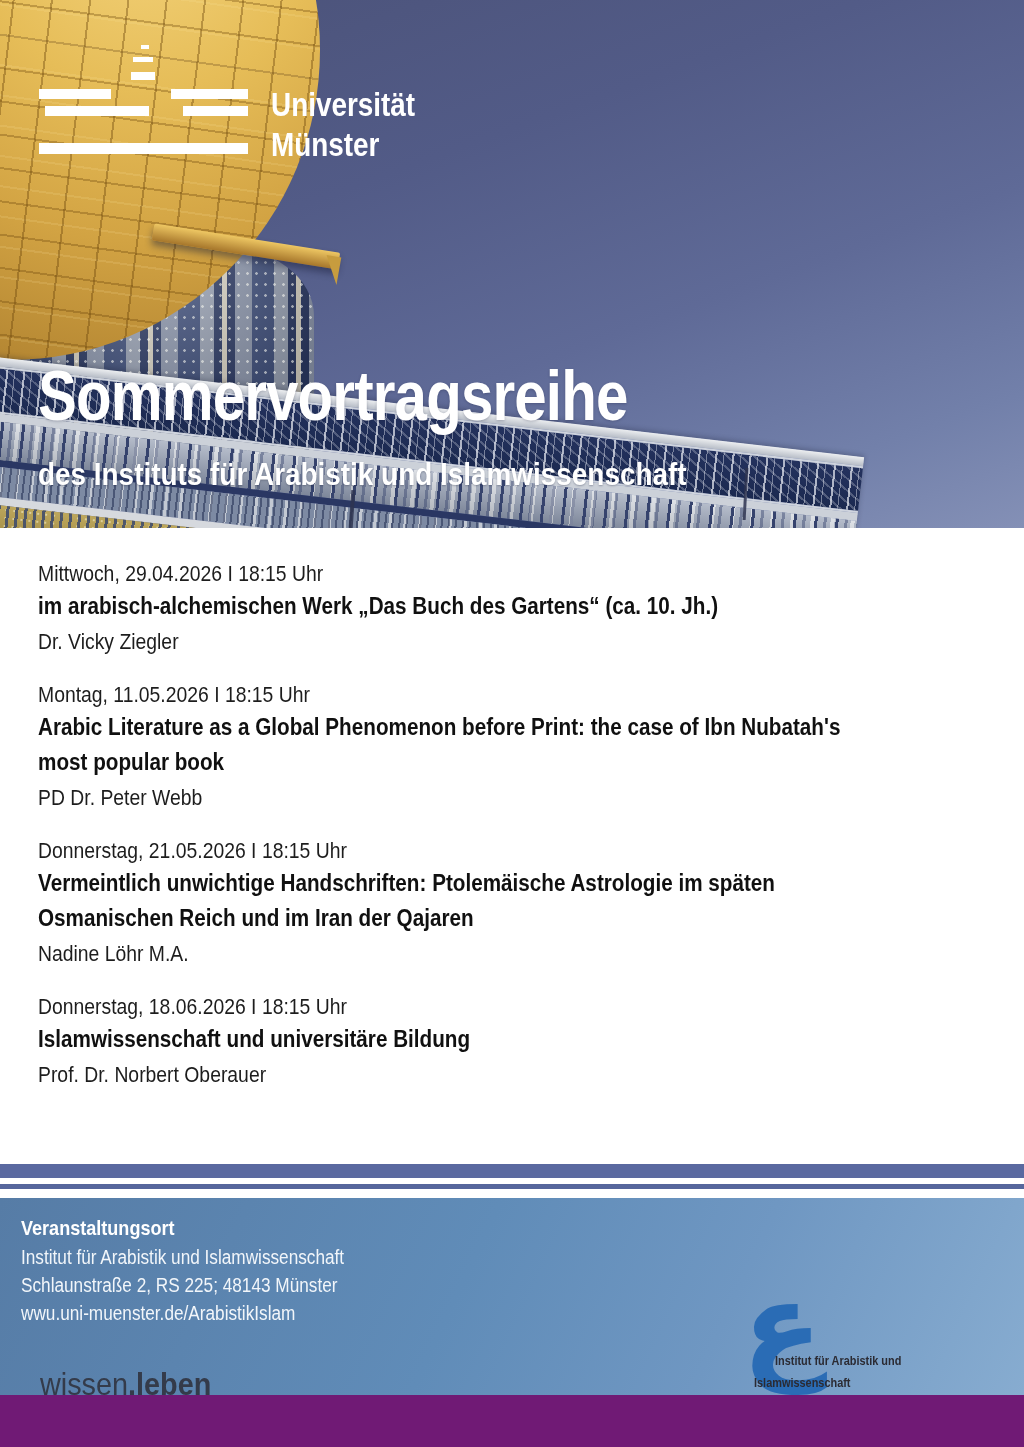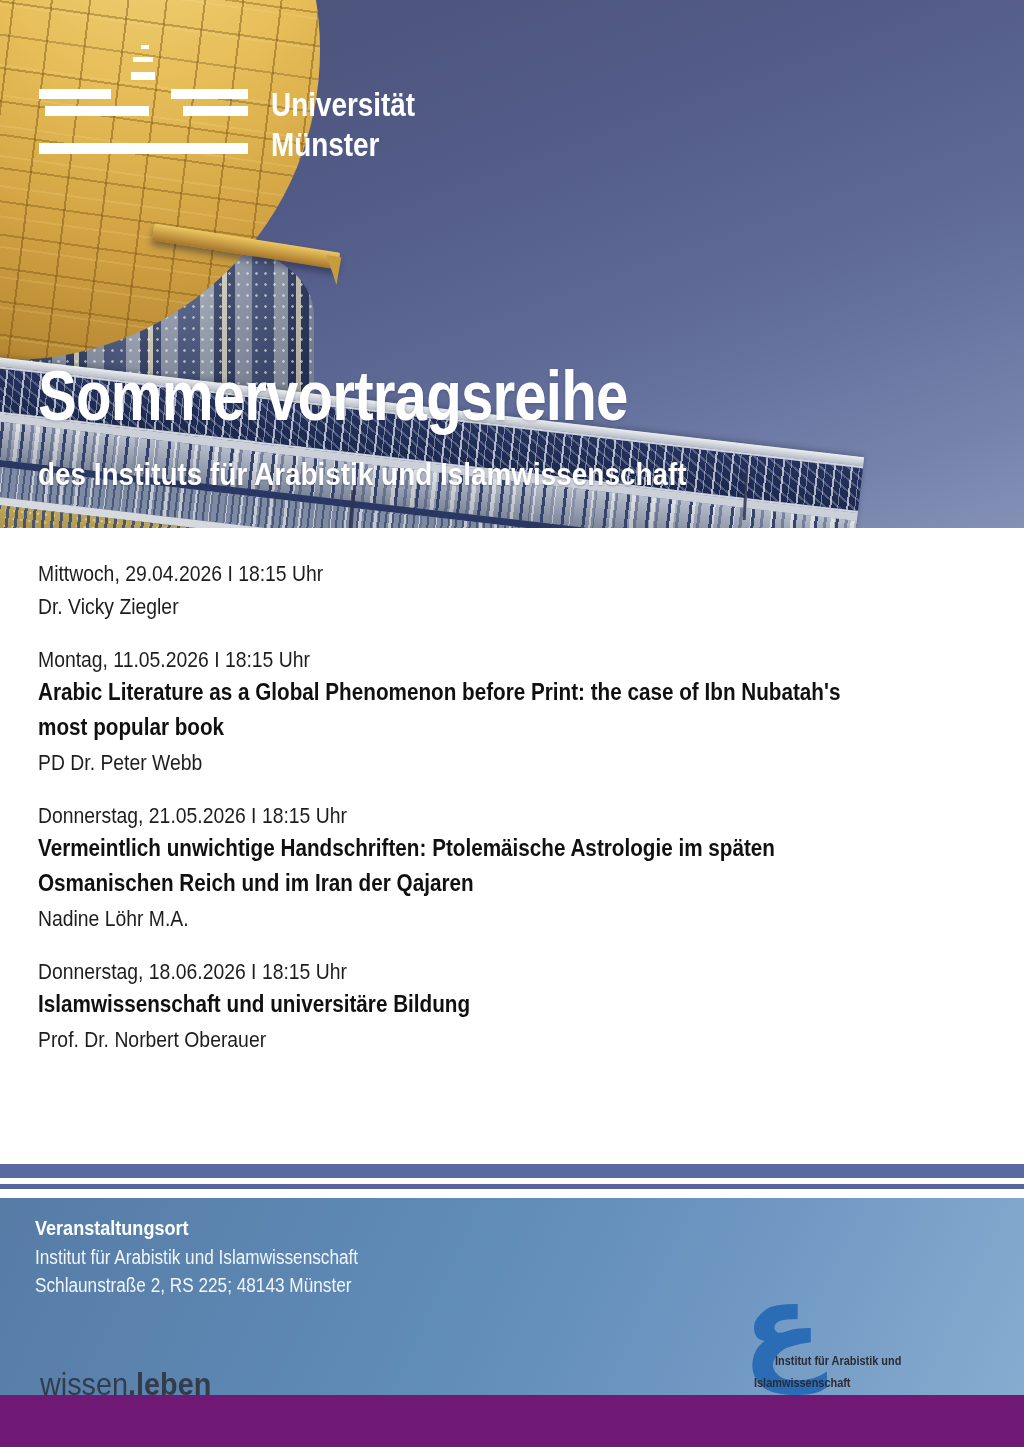--- a/index.html
+++ b/index.html
@@ -118,21 +118,21 @@
 
   
   .divider .b1{height:14px;background:#5a69a0;}
   .divider .gap1{height:6px;background:#ffffff;}
   .divider .b2{height:5px;background:#56669c;}
   .divider .gap2{height:9px;background:#ffffff;}
 
   
   .footer{
     position:relative;height:197px;box-sizing:border-box;
-    padding:15px 0 0 35px;
+    padding:15px 0 0 21px;
     background:linear-gradient(115deg,#567ca6 0%,#608cb8 45%,#6f97c2 70%,#87acd0 100%);
     color:#ffffff;
     text-decoration:underline;
   }
   .venue-label{font-size:21px;font-weight:bold;line-height:30px;}
   .venue-line{font-size:20px;line-height:28px;color:#f2f6fa;}
   .fcond{display:inline-block;transform:scaleX(.86);transform-origin:0 50%;white-space:nowrap;}
   .tagline{
     position:absolute;left:40px;top:168px;font-size:32px;color:#343b4a;
     transform:scaleX(.9);transform-origin:0 50%;white-space:nowrap;
@@ -187,20 +187,21 @@
     </div>
 
     <div class="poster-title">Sommervortragsreihe</div>
     <div class="poster-subtitle">des Instituts für Arabistik und Islamwissenschaft</div>
   </div>
 
   <div class="events">
     <div class="event">
       <div class="date"><span class="cond">Mittwoch, 29.04.2026 I 18:15 Uhr</span></div>
       <div class="titles">
+          <div class="title-line"><span class="cond">im arabisch-alchemischen Werk „Das Buch des Gartens“ (ca. 10. Jh.)</span></div>
         </div>
       <div class="speaker"><span class="cond">Dr. Vicky Ziegler</span></div>
     </div>
 
     <div class="event">
       <div class="date"><span class="cond">Montag, 11.05.2026 I 18:15 Uhr</span></div>
       <div class="titles">
           <div class="title-line"><span class="cond">Arabic Literature as a Global Phenomenon before Print: the case of Ibn Nubatah's</span></div>
           <div class="title-line"><span class="cond">most popular book</span></div>
         </div>
@@ -232,20 +233,21 @@
     <div class="gap2"></div>
   </div>
 
   <div class="footer">
     <div class="venue-label">
       <span class="fcond">Veranstaltungsort</span>
     </div>
     <div id="venue-lines">
         <div class="venue-line"><span class="fcond">Institut für Arabistik und Islamwissenschaft</span></div>
         <div class="venue-line"><span class="fcond">Schlaunstraße 2, RS 225; 48143 Münster</span></div>
+        <div class="venue-line"><span class="fcond">wwu.uni-muenster.de/ArabistikIslam</span></div>
       </div>
 
     <div class="tagline"><span class="t-reg">wissen</span><span class="t-bold">.leben</span></div>
 
     <div class="inst-logo">
       <div class="ayn">ع</div>
       <div class="inst-text">
         <div class="l1"><span class="fcond">Institut für Arabistik und</span></div>
         <div class="l2"><span class="fcond">Islamwissenschaft</span></div>
       </div>

